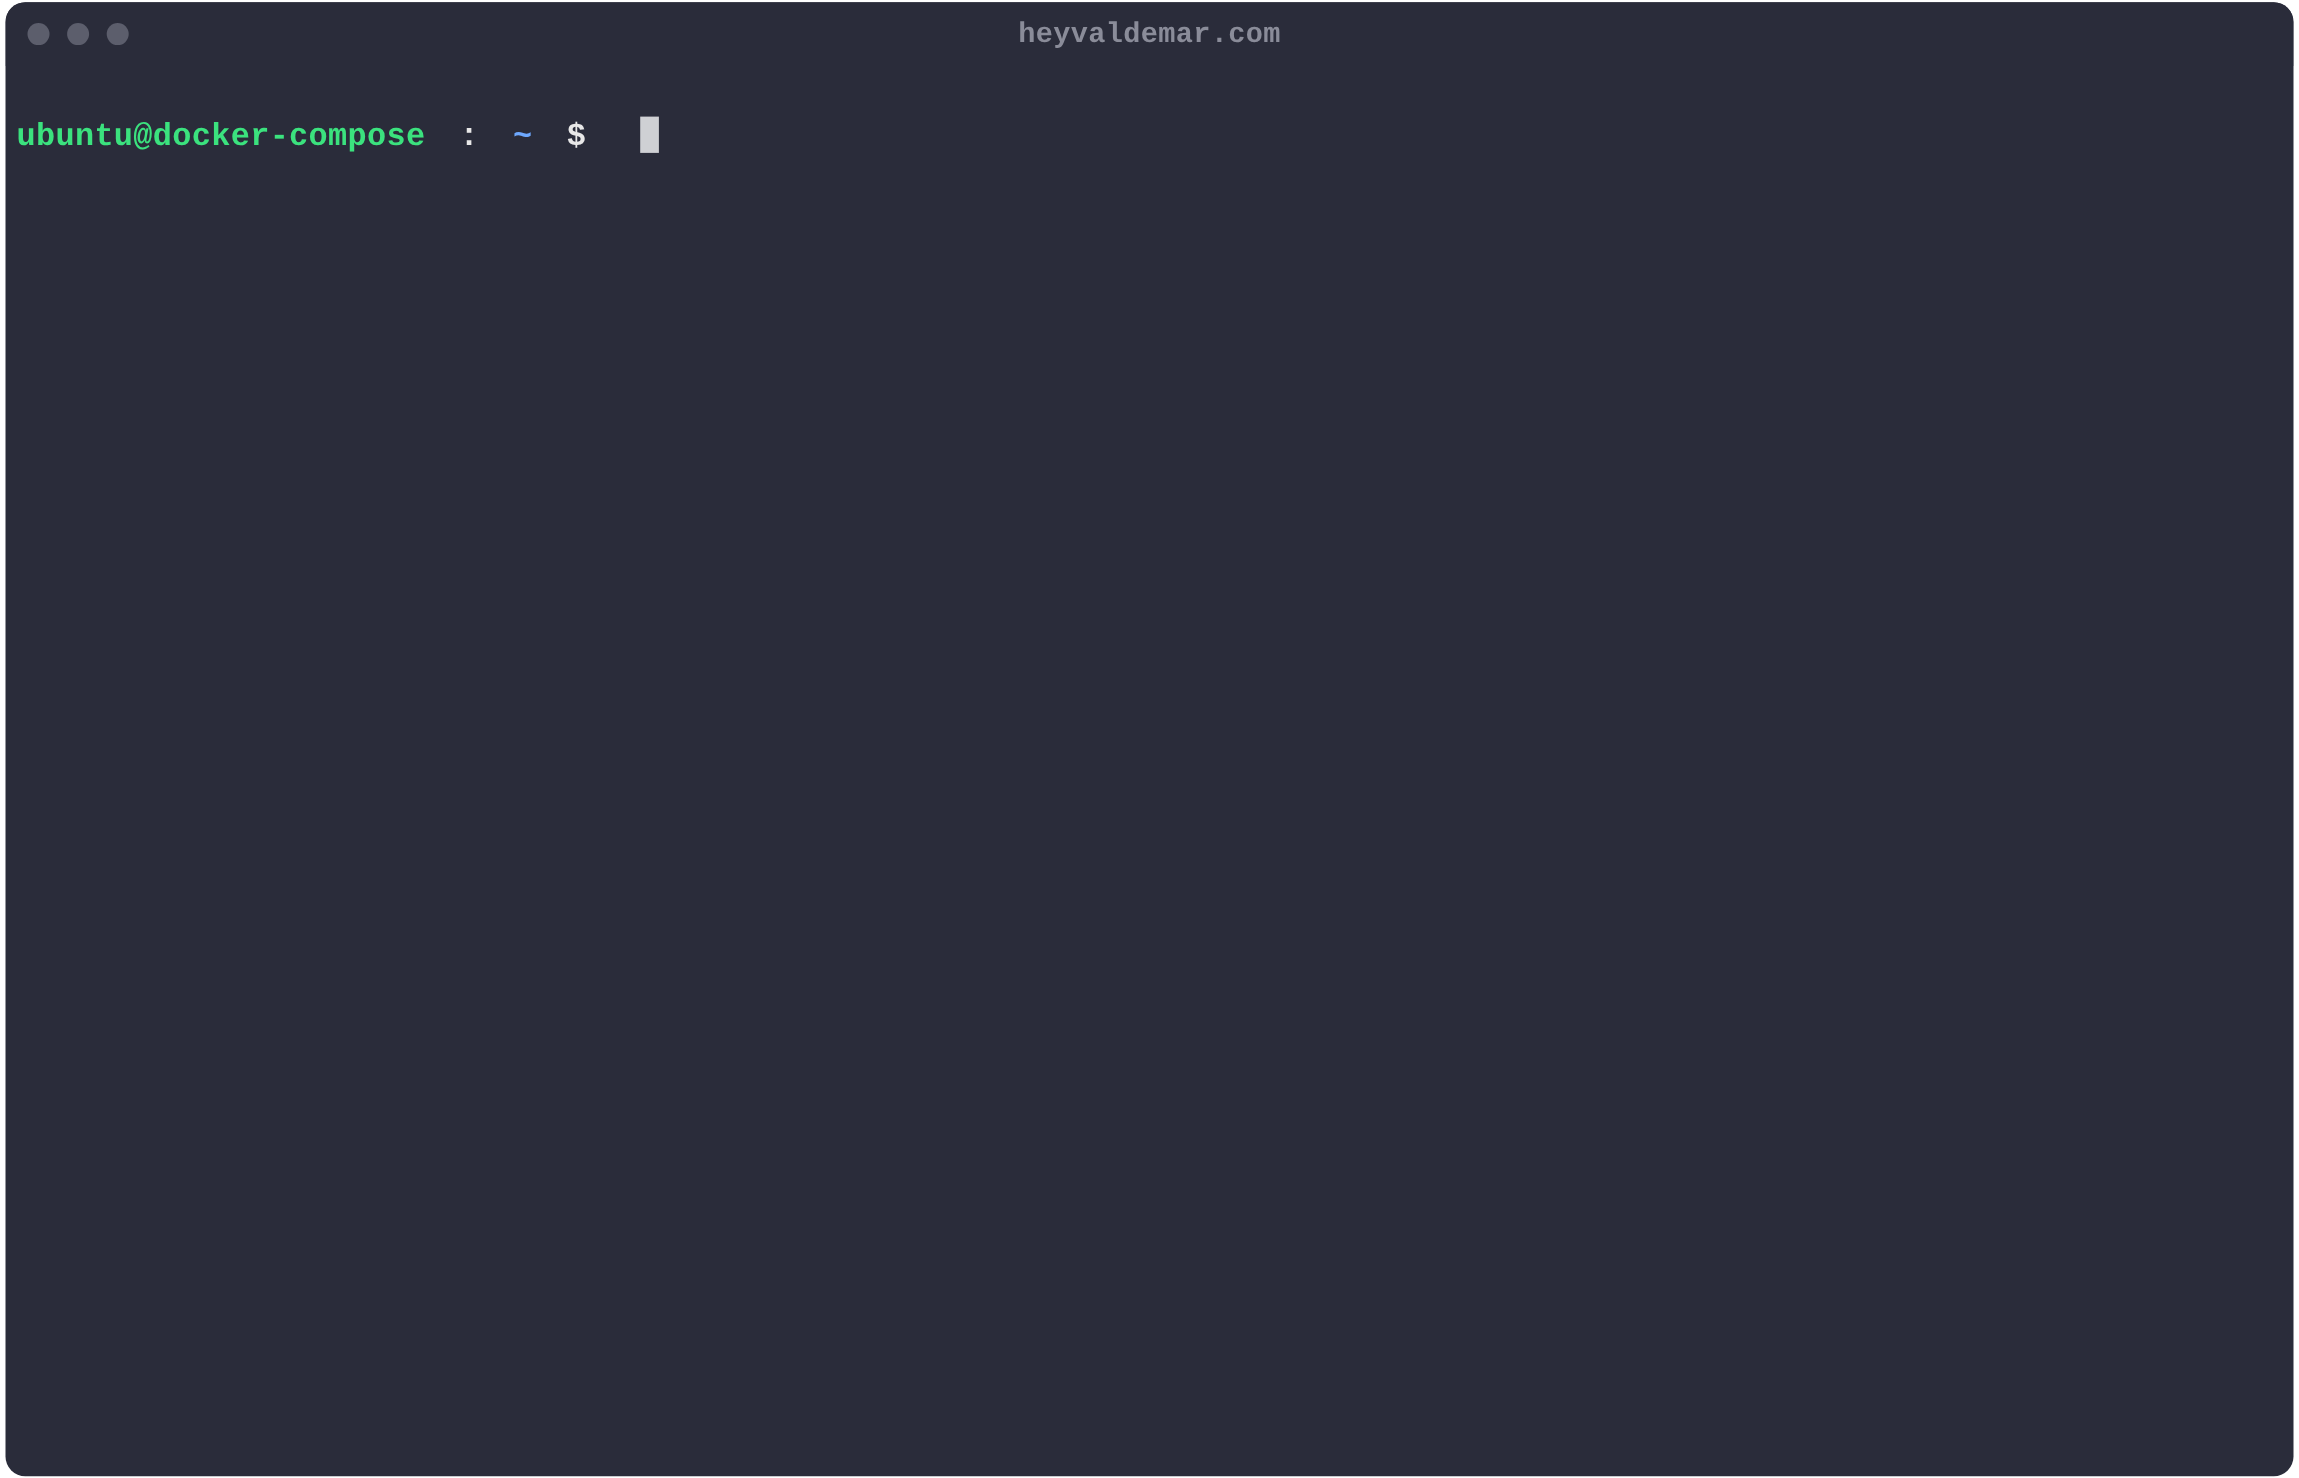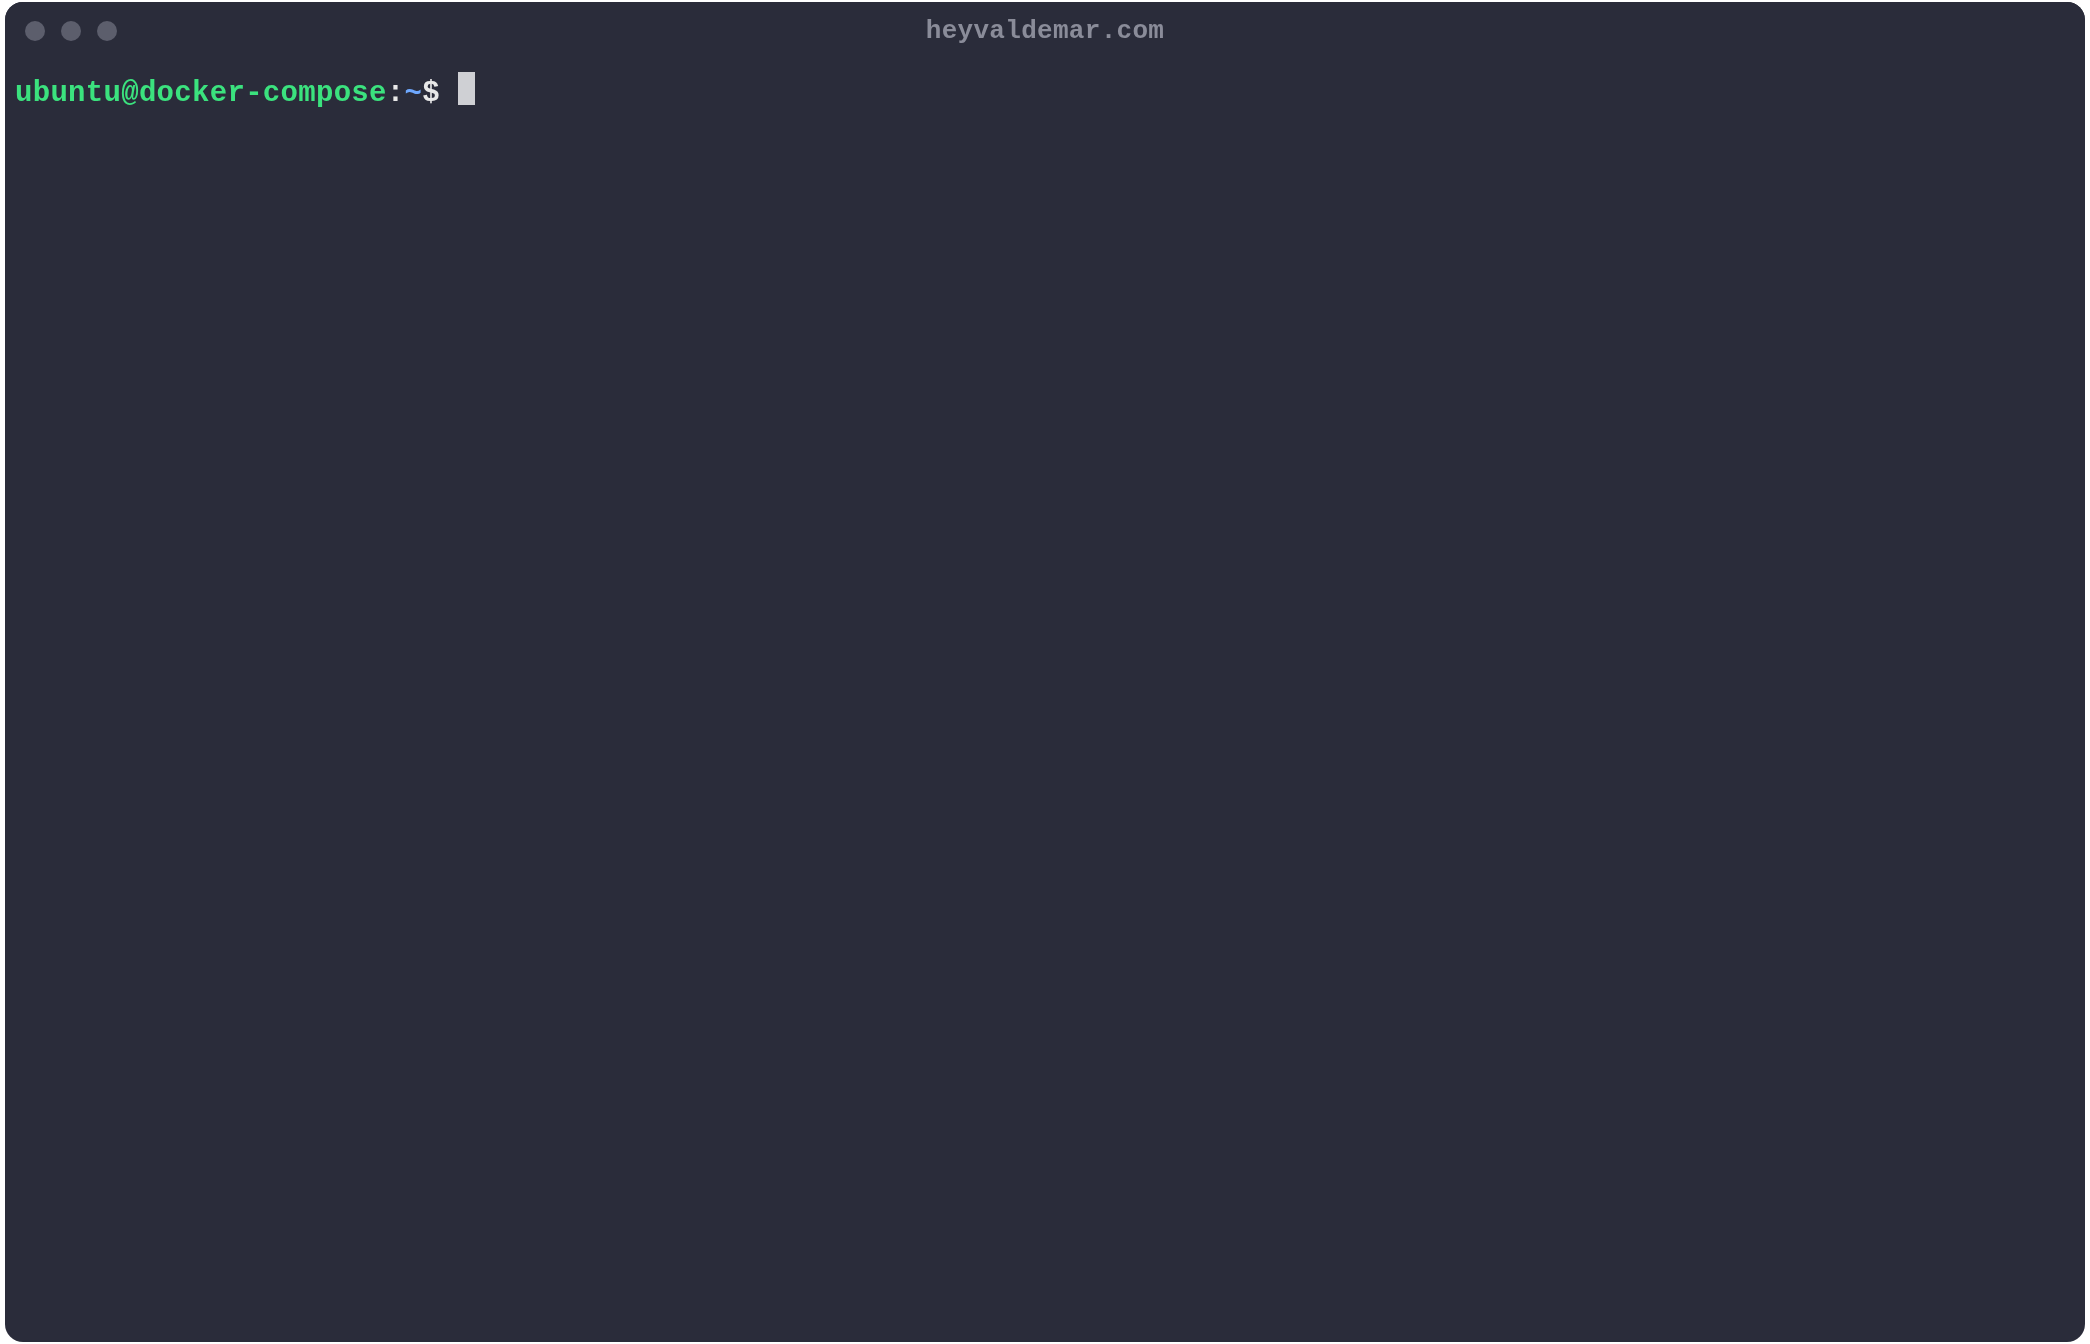--- a/index.html
+++ b/index.html
@@ -1,15 +1,15 @@
 <!DOCTYPE html>
 <html><head>
   <meta charset="utf-8">
   <style>
-    * { margin: 0; padding: 0; box-sizing: border-box; }
+    * { margin: 0; padding: 0; box-sizing: border-box; gap: 31px; }
 
     body {
       background: #ffffff;
       display: flex;
       align-items: flex-start;
       justify-content: center;
       width: 2090px;
       height: 1344px;
       padding-top: 0;
     }
@@ -62,20 +62,21 @@
       flex: 1;
       padding: 14px 10px;
       font-size: 29px;
       line-height: 1.35;
       letter-spacing: 0.3px;
       color: #e8e8e8;
     }
 
     .prompt-line {
       display: flex;
+      align-items: center;
       flex-wrap: nowrap;
       white-space: pre;
     }
 
     .prompt-user-host {
       color: #3be27e;
       font-weight: 700;
     }
 
     .prompt-colon {

